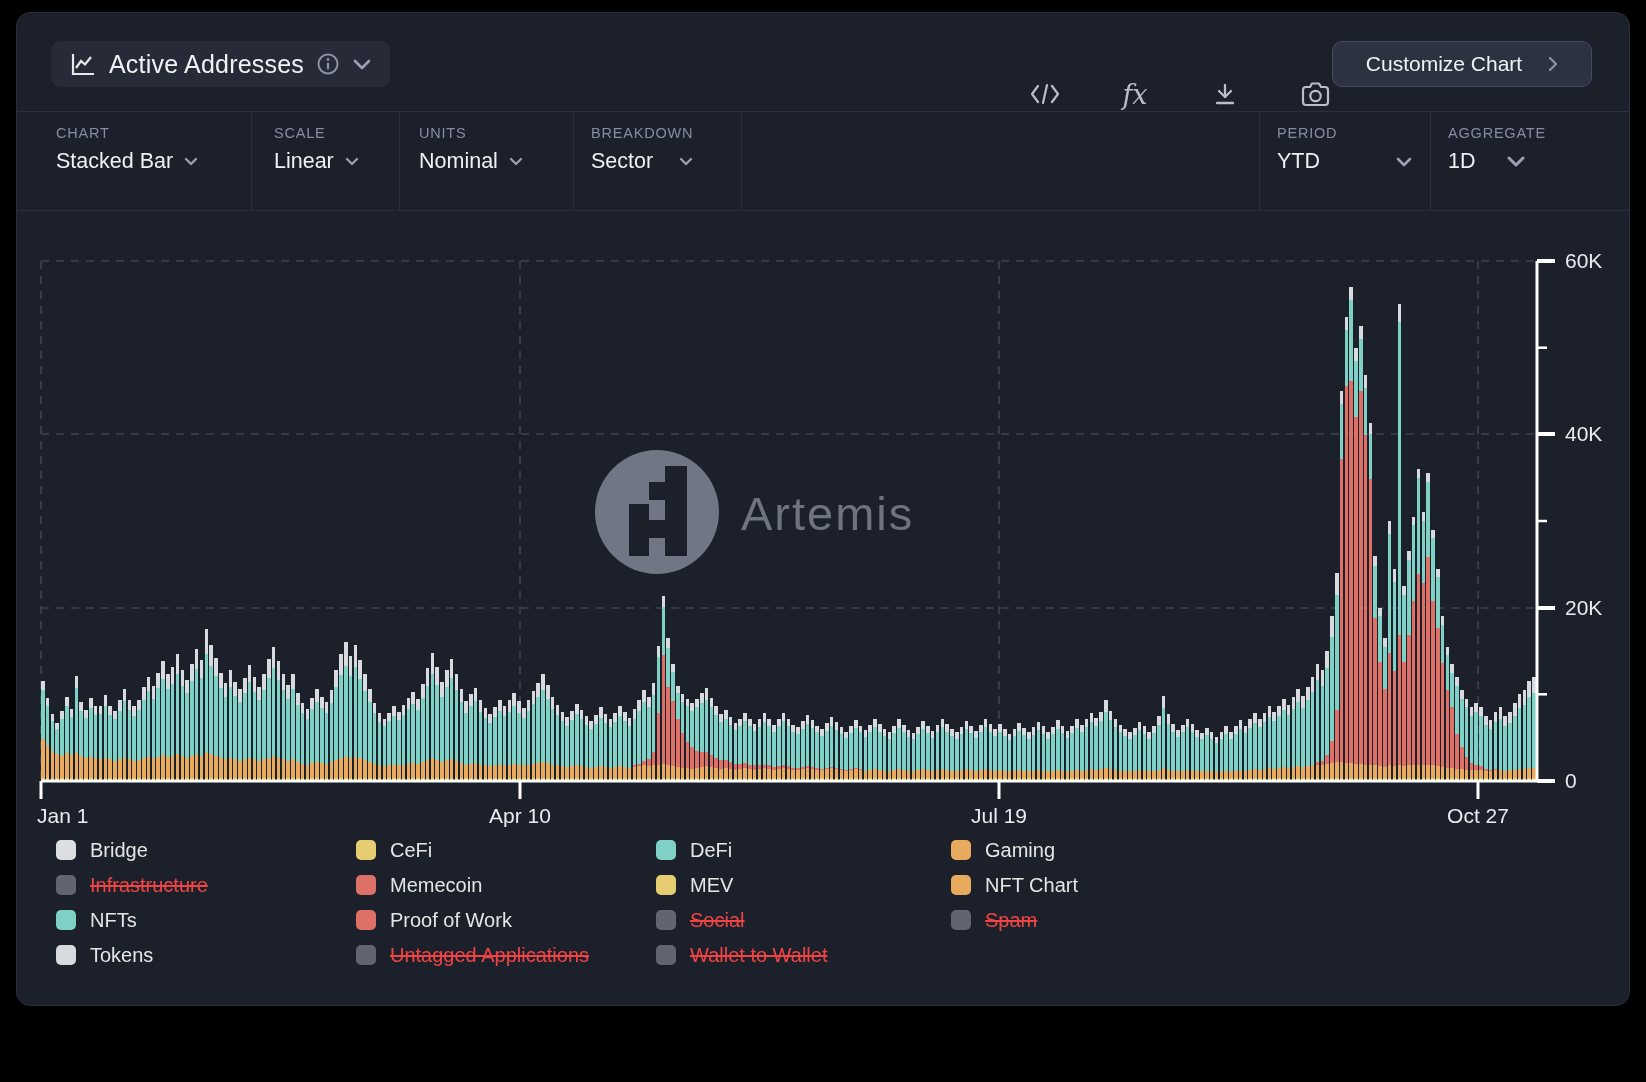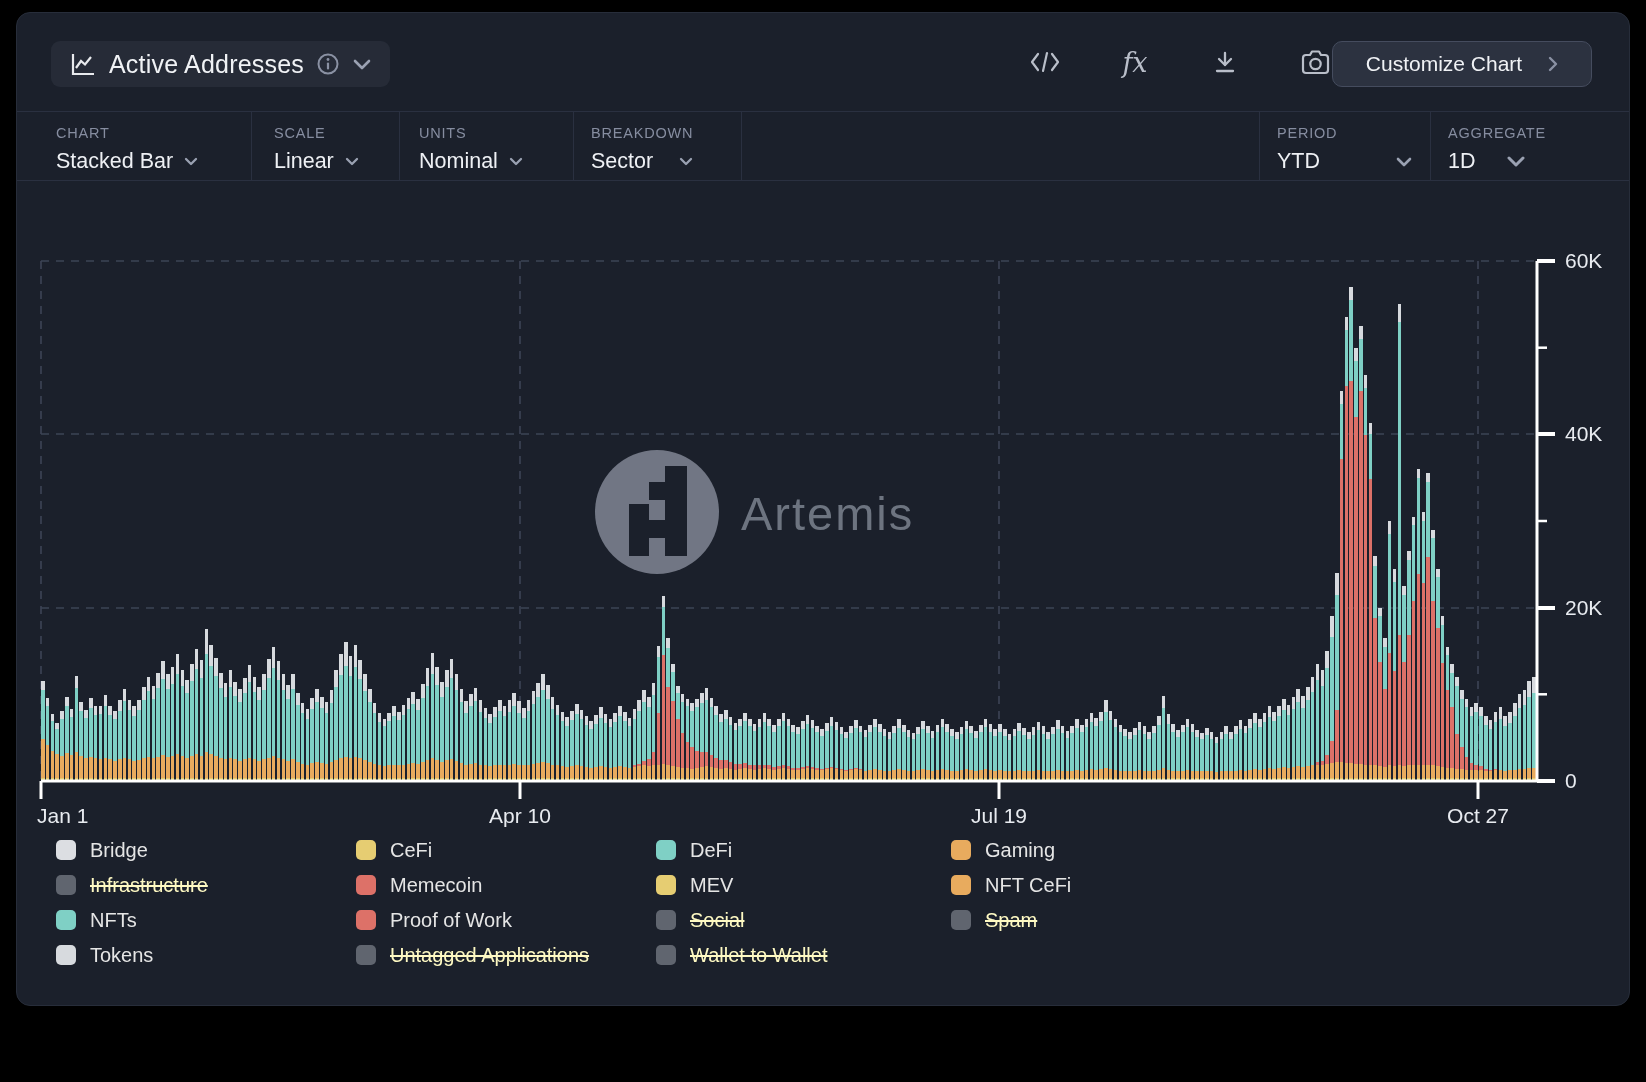--- a/index.html
+++ b/index.html
@@ -4,46 +4,46 @@
 <style>
   html,body{margin:0;padding:0;background:#000;width:1646px;height:1082px;
     font-family:"Liberation Sans",sans-serif;-webkit-font-smoothing:antialiased;}
   .panel{position:absolute;left:16px;top:12px;width:1614px;height:994px;
     background:#1b202b;border:1px solid #272d3a;border-radius:14px;box-sizing:border-box;overflow:hidden;}
   
   .hdr{position:absolute;left:0;top:0;width:100%;height:98px;}
   .title-btn{position:absolute;left:34px;top:28px;height:46px;background:#262b37;border-radius:9px;
     display:flex;align-items:center;gap:12px;padding:0 18px;cursor:pointer;}
   .title-txt{color:#f0f2f5;font-size:25px;font-weight:500;letter-spacing:.2px;}
-  .hdr-icons{position:absolute;right:297px;top:0;height:98px;display:flex;align-items:center;gap:56px;}
+  .hdr-icons{position:absolute;right:297px;top:0;height:98px;display:flex;align-items:flex-end;gap:56px;}
   .icon-btn{width:34px;height:34px;display:flex;align-items:center;justify-content:center;cursor:pointer;}
   .fx{font-family:"DejaVu Serif",serif;font-style:italic;font-size:27px;color:#b9bec9;}
   .cust-btn{position:absolute;right:37px;top:28px;width:260px;height:46px;background:#2c3240;
     border:1px solid #454c5e;border-radius:10px;display:flex;align-items:center;justify-content:center;
     gap:26px;cursor:pointer;box-sizing:border-box;}
   .cust-txt{color:#f0f2f5;font-size:21px;}
   
-  .controls{position:absolute;left:0;top:98px;width:100%;height:70px;
+  .controls{position:absolute;left:0;top:98px;width:100%;height:100px;
     border-top:1px solid #2a3040;border-bottom:1px solid #2a3040;box-sizing:border-box;}
   .divider{position:absolute;top:0;width:1px;height:100%;background:#2a3040;}
   .ctrl{position:absolute;top:13px;cursor:pointer;}
   .ctrl-label{color:#868da0;font-size:14.5px;letter-spacing:.8px;font-weight:500;}
   .ctrl-val{margin-top:8px;display:flex;align-items:center;gap:11px;}
   .ctrl-txt{color:#eef0f4;font-size:21.5px;}
   
   .chart-svg{position:absolute;left:0;top:186px;}
   svg text{font-family:"Liberation Sans",sans-serif;}
   
   .legend{position:absolute;left:39px;top:826px;display:flex;}
   .lg-col{display:flex;flex-direction:column;gap:13px;}
   .lg-col0{width:300px}.lg-col1{width:300px}.lg-col2{width:295px}.lg-col3{width:320px}
   .lg-item{display:flex;align-items:center;gap:14px;height:22px;cursor:pointer;}
   .lg-swatch{width:20px;height:20px;border-radius:5px;flex:none;}
   .lg-label{font-size:20px;color:#e5e5e5;}
-  .lg-item.off .lg-label{color:#fef9c3;text-decoration:line-through;}
+  .lg-item.off .lg-label{color:#ef4444;text-decoration:line-through;}
 </style>
 </head>
 <body>
 
 <div class="panel">
 
   <div class="hdr">
     <div class="title-btn">
       <span class="icon-btn" style="width:28px;height:28px">
         <svg width="28" height="28" viewBox="0 0 28 28" fill="none">
@@ -1604,21 +1604,21 @@
           <span class="lg-label">Wallet to Wallet</span>
         </div>
       </div>
     <div class="lg-col lg-col3" id="legend-col-3">
         <div class="lg-item">
           <span class="lg-swatch" style="background: rgb(232, 171, 94);"></span>
           <span class="lg-label">Gaming</span>
         </div>
         <div class="lg-item">
           <span class="lg-swatch" style="background: rgb(232, 171, 94);"></span>
-          <span class="lg-label">NFT CeFi</span>
+          <span class="lg-label">NFT Chart</span>
         </div>
         <div class="lg-item off">
           <span class="lg-swatch" style="background: rgb(96, 101, 111);"></span>
           <span class="lg-label">Spam</span>
         </div>
       </div>
   </div>
 
 </div>
 

